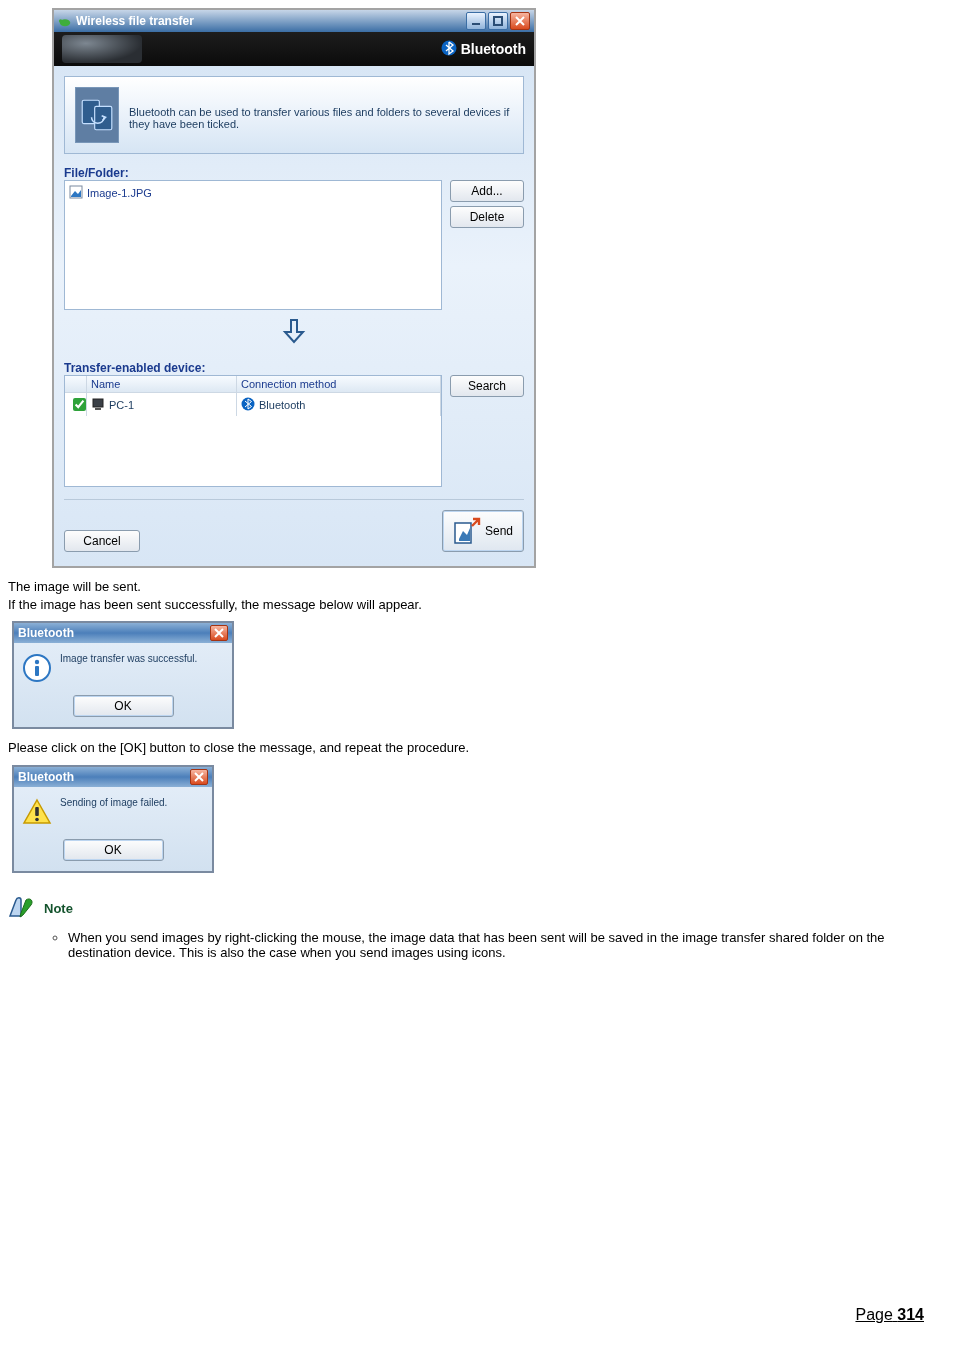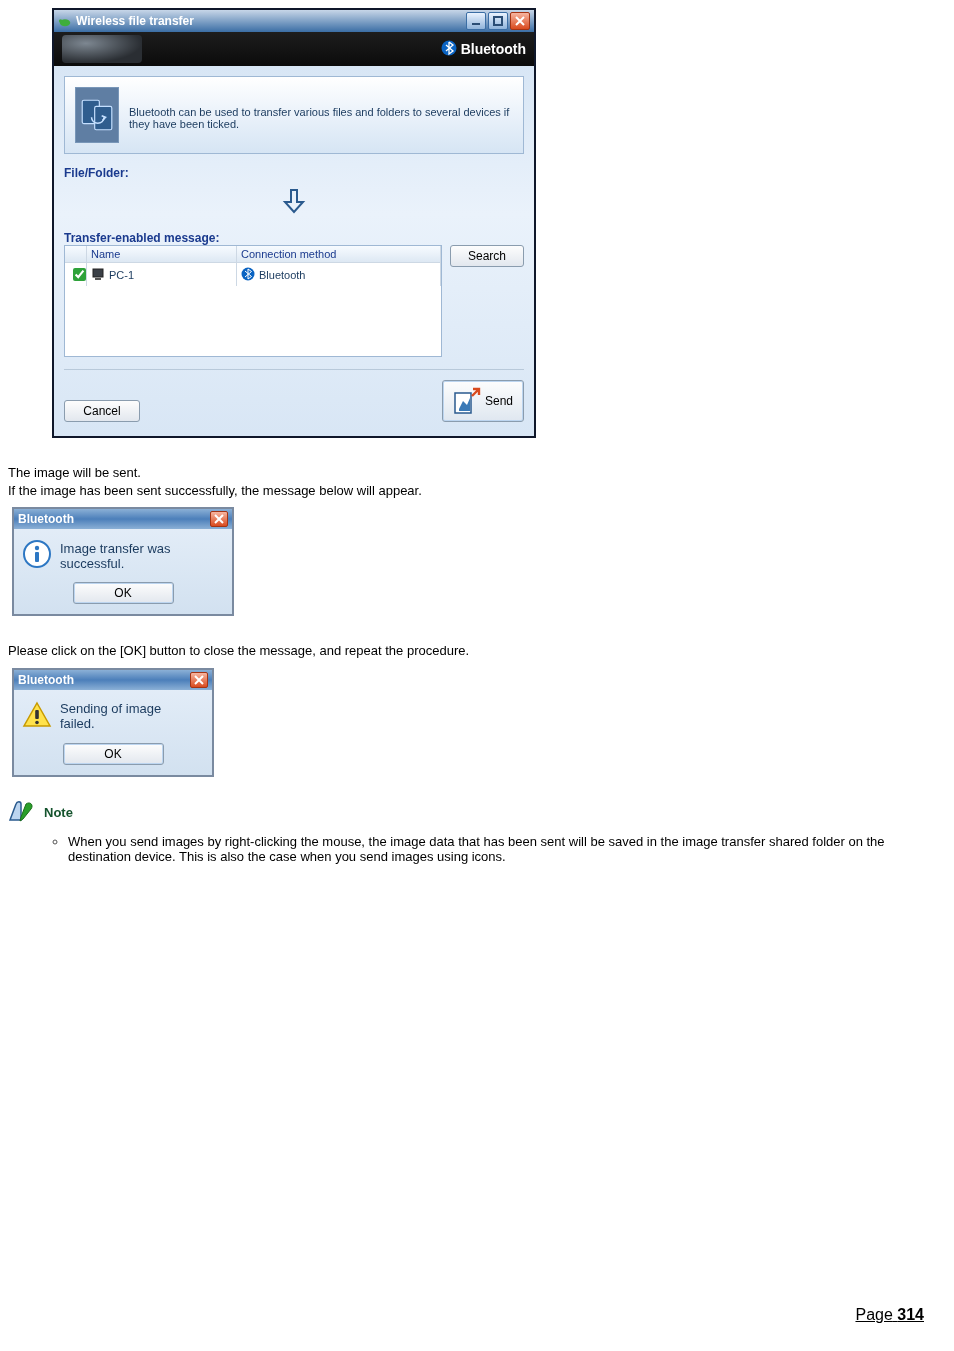--- a/index.html
+++ b/index.html
@@ -8,21 +8,21 @@
     margin: 0;
     padding: 8px;
     background: #fff;
     color: #000;
     width: 954px;
     box-sizing: border-box;
   }
   
   .wft-dialog {
     width: 480px;
-    border: 2px solid #0f172a;
+    border: 2px solid #a3a3a3;
     margin-left: 44px;
     background: #fff;
   }
   .wft-titlebar {
     height: 22px;
     background: linear-gradient(#c7d6e8, #3b6ea5);
     display: flex;
     align-items: center;
     padding: 0 4px;
     color: #fff;
@@ -139,21 +139,21 @@
     display:flex; align-items:center; gap:4px;
     height:42px; padding:0 10px;
     background: linear-gradient(#fdfdfd,#dfe7f0);
     border:1px solid #8a9cae; border-radius:3px;
     cursor:pointer; font-size:12px;
     box-shadow: 0 0 0 1px #bcd5f0 inset;
   }
   .wft-sendbtn svg{ width:28px; height:30px; }
 
   
-  .body-text { margin-top:26px; line-height:1.35; }
+  .body-text { margin-top:10px; line-height:1.35; }
 
   
   .msgbox {
     width: 218px;
     border:2px solid #7a8aa0;
     margin-top:8px;
     background: linear-gradient(#e6eff9,#d2e1f0);
     margin-left: 4px;
   }
   .msg-title {
@@ -164,23 +164,23 @@
     padding:0 4px;
   }
   .msg-title .closebtn{
     width:16px; height:14px;
     background: linear-gradient(#f7b5a0,#d94a1e);
     border:1px solid #a43414; border-radius:2px;
     display:flex; align-items:center; justify-content:center;
   }
   .msg-title .closebtn svg{ width:10px; height:10px;}
   .msg-body{
-    display:flex; gap:8px; align-items:center;
+    display:flex; gap:8px; 
     padding:10px 20px 6px 8px;
-    font-size:13px; color:#1a3a5e;
+    font-size:10px; color:#1a3a5e;
   }
   .msg-body svg{ width:30px; height:30px; }
   .msg-btnrow{ text-align:center; padding:4px 0 10px 0;}
   .msg-btnrow button{
     width:101px; height:22px;
     background: linear-gradient(#fdfdfd,#e2e7ee);
     border:1px solid #8a9cae; border-radius:3px;
     font-size:12px; cursor:pointer;
     box-shadow:0 0 0 1px #bcd5f0 inset;
   }
@@ -245,28 +245,43 @@
           <rect x="8" y="8" width="22" height="30" rx="2" fill="#2f5d8e" stroke="#c5e0ff" stroke-width="1.5"></rect>
           <rect x="24" y="16" width="22" height="30" rx="2" fill="#2f5d8e" stroke="#c5e0ff" stroke-width="1.5"></rect>
           <path d="M20 30 C20 40 36 40 36 30" fill="none" stroke="#c5e0ff" stroke-width="2"></path>
           <path d="M33 28 L38 30 L34 34" fill="none" stroke="#c5e0ff" stroke-width="2"></path>
         </svg>
       </div>
       <div class="desc">Bluetooth can be used to transfer various files and folders to several devices if they have been ticked.</div>
     </div>
 
     <div class="wft-section-label">File/Folder:</div>
+    <div class="wft-row">
+      <div class="wft-filelist">
+        <div class="wft-file-item">
+          <span><svg viewBox="0 0 14 14">
+                  <rect x="1" y="1" width="12" height="12" fill="#fff" stroke="#7a8aa0"></rect>
+                  <polygon points="2,11 6,6 9,9 12,5 12,12 2,12" fill="#2d77c3"></polygon>
+                </svg></span>
+          <span>Image-1.JPG</span>
+        </div>
+      </div>
+      <div class="wft-sidebuttons">
+        <button class="wft-btn">Add...</button>
+        <button class="wft-btn">Delete</button>
+      </div>
+    </div>
 
     <div class="wft-arrow-down">
       <svg viewBox="0 0 30 30">
             <path d="M12 4 H18 V16 H24 L15 26 L6 16 H12 Z" fill="none" stroke="#2a5a8e" stroke-width="2"></path>
           </svg>
     </div>
 
-    <div class="wft-section-label">Transfer-enabled message:</div>
+    <div class="wft-section-label">Transfer-enabled device:</div>
     <div class="wft-row">
       <div class="wft-devlist">
         <div class="wft-dev-header">
           <div class="col-check"></div>
           <div class="col-name">Name</div>
           <div class="col-conn">Connection method</div>
         </div>
         <div class="wft-dev-row">
           <div class="col-check"><input type="checkbox" checked="" style="accent-color: rgb(47, 162, 58);"></div>
           <div class="col-name">

